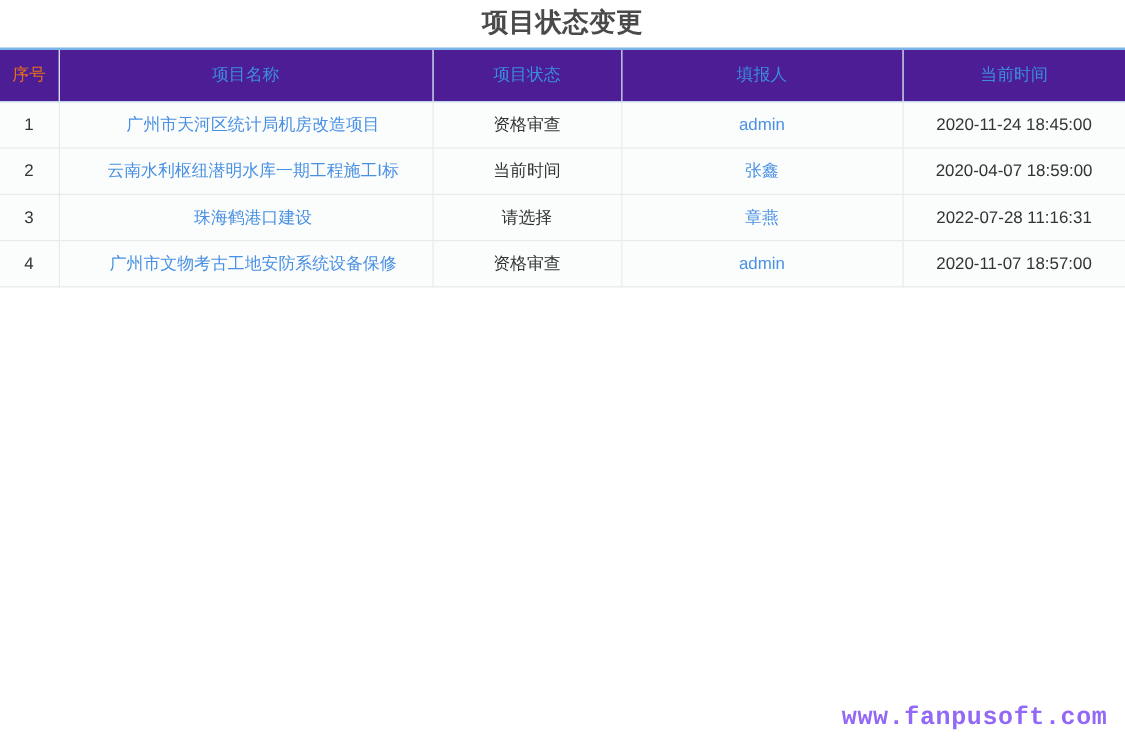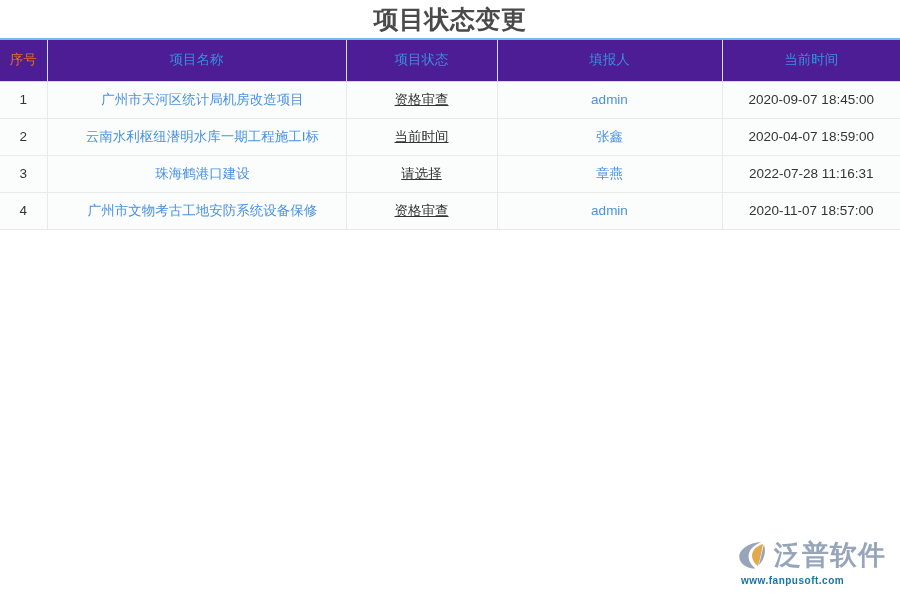--- a/index.html
+++ b/index.html
@@ -12,21 +12,21 @@
     background: #ffffff;
     font-family: "Liberation Sans", "DejaVu Sans", sans-serif;
     overflow: hidden;
     position: relative;
   }
 
   .page-title {
     height: 38px;
     line-height: 38px;
     text-align: center;
-    font-size: 25px;
+    font-size: 21px;
     font-weight: bold;
     color: #4a4a4a;
     letter-spacing: 0.5px;
   }
 
   .table-wrap {
     width: 900px;
   }
 
   table.data-table {
@@ -94,21 +94,20 @@
 
   td.cell-name .link,
   td.cell-user .link {
     color: #4a90e2;
     cursor: pointer;
     text-decoration: none;
   }
 
   td.cell-status {
     color: #333333;
-    text-decoration: underline;
   }
 
   td.cell-time {
     color: #333333;
   }
 
   
   col.c-index { width: 47px; }
   col.c-name  { width: 299px; }
   col.c-status{ width: 151px; }
@@ -139,24 +138,24 @@
   .wm-text {
     font-size: 27px;
     font-weight: bold;
     color: #8e9eb5;
     letter-spacing: 1px;
     line-height: 1;
   }
   .wm-url {
     margin-top: 3px;
     margin-left: 6px;
-    font-size: 10px;
-    font-family: Liberation Sans, sans-serif;
+    font-size: 20px;
+    font-family: Liberation Mono, monospace;
     font-weight: bold;
-    color: #0369a1;
+    color: #8b5cf6;
     letter-spacing: 0.5px;
   }
 </style>
 </head>
 <body>
 
 <div class="page-title">项目状态变更</div>
 
 <div class="table-wrap">
   <table class="data-table">
@@ -175,21 +174,21 @@
         <th>填报人</th>
         <th>当前时间</th>
       </tr>
     </thead>
     <tbody>
       <tr>
         <td class="cell-index">1</td>
         <td class="cell-name"><span class="link">广州市天河区统计局机房改造项目</span></td>
         <td class="cell-status">资格审查</td>
         <td class="cell-user"><span class="link">admin</span></td>
-        <td class="cell-time">2020-09-07 18:45:00</td>
+        <td class="cell-time">2020-11-24 18:45:00</td>
       </tr>
       <tr>
         <td class="cell-index">2</td>
         <td class="cell-name"><span class="link">云南水利枢纽潜明水库一期工程施工I标</span></td>
         <td class="cell-status">当前时间</td>
         <td class="cell-user"><span class="link">张鑫</span></td>
         <td class="cell-time">2020-04-07 18:59:00</td>
       </tr>
       <tr>
         <td class="cell-index">3</td>
@@ -203,22 +202,14 @@
         <td class="cell-name"><span class="link">广州市文物考古工地安防系统设备保修</span></td>
         <td class="cell-status">资格审查</td>
         <td class="cell-user"><span class="link">admin</span></td>
         <td class="cell-time">2020-11-07 18:57:00</td>
       </tr>
     </tbody>
   </table>
 </div>
 
 <div class="watermark">
-  <div class="wm-top">
-    <svg class="wm-mark" viewBox="0 0 40 40">
-      <path d="M31 5 C16 5 5 14 5 22 C5 30 14 36 24 36 C20 32 16 28 16 22 C16 14 22 8 31 5 Z" fill="#8e9eb5"></path>
-      <path d="M33 7 C26 9 20 14 20 21 C20 26 23 30 27 33 C29 27 31 18 33 7 Z" fill="#e2a23c"></path>
-      <path d="M34 8 C32 16 30 24 28 32 C31 29 34 24 35 18 C35.6 14 35 10.5 34 8 Z" fill="#8e9eb5"></path>
-    </svg>
-    <div class="wm-text">泛普软件</div>
-  </div>
   <div class="wm-url">www.fanpusoft.com</div>
 </div>
 
 </body></html>

